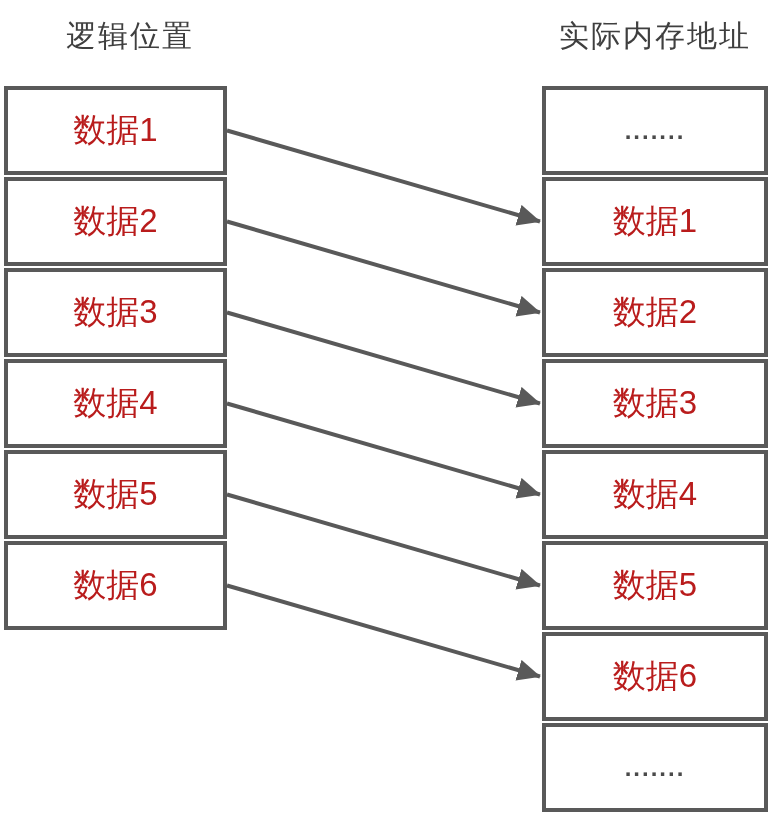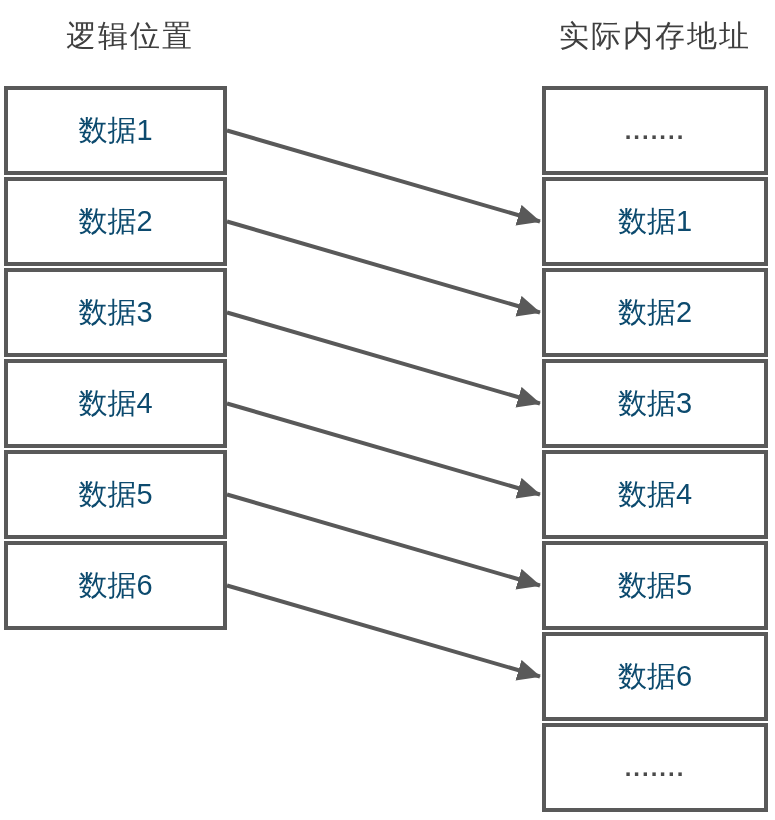--- a/index.html
+++ b/index.html
@@ -36,22 +36,22 @@
   .col.left  { left: 4px;   width: 223px; }
   .col.right { left: 542px; width: 226px; }
   .cell {
     box-sizing: border-box;
     height: 89px;
     border: 4px solid #595959;
     background: #ffffff;
     display: flex;
     align-items: center;
     justify-content: center;
-    font-size: 29px;
-    color: #0c4a6e;
+    font-size: 33px;
+    color: #b91c1c;
   }
   .cell.dots {
     font-size: 24px;
     font-weight: 700;
     letter-spacing: 2px;
     color: #4a4a4a;
   }
   #arrows-svg {
     position: absolute;
     left: 0;

